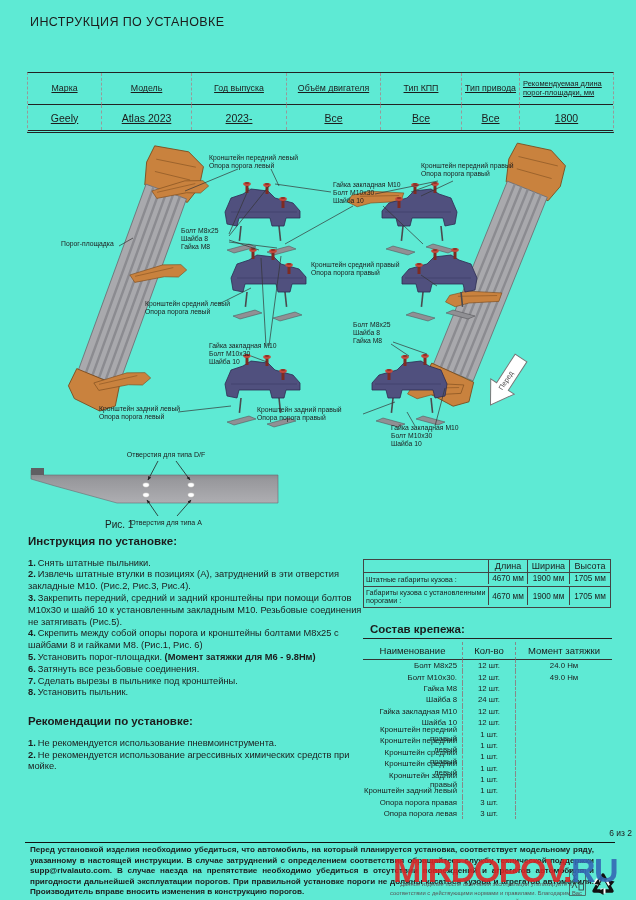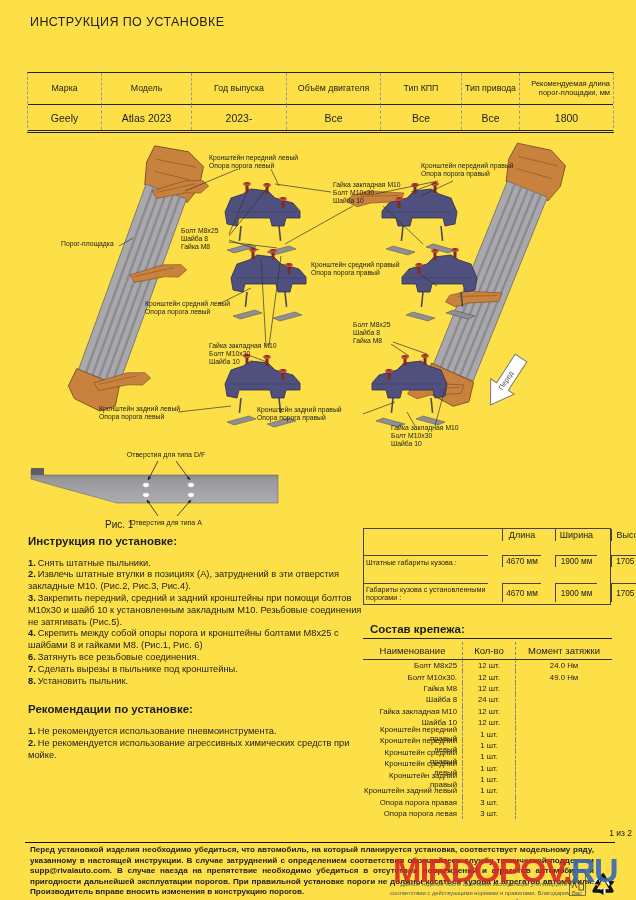--- a/index.html
+++ b/index.html
@@ -1,42 +1,42 @@
 <!DOCTYPE html>
 <html><head>
 <meta charset="utf-8">
 <style>
   html,body{margin:0;padding:0;background:#e8e8e8;}
-  .page{position:relative;width:636px;height:900px;background:#fde047;overflow:hidden;
+  .page{position:relative;width:636px;height:900px;background:#5eead4;overflow:hidden;
         font-family:"Liberation Sans",sans-serif;color:#1c1c1c;margin:0 auto;}
   .title{position:absolute;left:30px;top:15px;font-size:12.5px;letter-spacing:.4px;}
   .subtitle{position:absolute;left:30px;top:32px;font-size:13px;font-weight:bold;}
 
   
   .spec{position:absolute;left:27px;top:72px;width:585px;display:grid;
         grid-template-columns:74px 90px 95px 94px 81px 58px 93px;
         border-top:1.5px solid #222;border-bottom:3px double #222;
         border-left:1px dashed #999;border-right:1px dashed #999;}
-  .spec>div{border-right:1px dashed #999;display:flex;align-items:center;justify-content:center;text-align:right;}
+  .spec>div{border-right:1px dashed #999;display:flex;align-items:center;justify-content:center;text-align:left;text-decoration:underline;}
   .spec>div:nth-child(7n){border-right:none;}
   .spec .h{height:31px;font-size:8.8px;border-bottom:1.2px solid #222;padding:0 3px;line-height:1.15;}
   .spec .h7{font-size:7.5px;}
   .spec .v{height:25px;font-size:10.5px;}
 
   .diagram{position:absolute;left:23px;top:136px;}
   .fig1{position:absolute;left:25px;top:444px;}
 
   .instr{position:absolute;left:28px;top:534px;width:334px;font-size:9.3px;line-height:1.27;}
   .sec-title{font-size:11.5px;font-weight:bold;margin-bottom:9px;}
   .step b.n{margin-right:2px;}
   .rec{margin-top:15px;}
 
   
-  .dims{position:absolute;left:363px;top:528px;width:246px;display:grid;
-        grid-template-columns:124px 39px 42px 41px;border:1px solid #444;gap:14px;}
+  .dims{position:absolute;left:363px;top:559px;width:246px;display:grid;
+        grid-template-columns:124px 39px 42px 41px;border:1px solid #444;}
   .dims>div{display:flex;align-items:center;justify-content:center;text-align:center;}
   .dims .bl{border-left:1px solid #444;}
   .dims .bt{border-top:1px solid #444;}
   .dims .hd{height:12px;font-size:9px;}
   .dims .lab{font-size:7.2px;line-height:1.1;justify-content:flex-start;text-align:left;padding:1px 2px;}
   .dims .val{font-size:8.2px;}
   .dims .r1{height:11px;} .dims .r2{height:18px;}
 
   
   .fast{position:absolute;left:363px;top:623px;width:249px;}
@@ -243,20 +243,21 @@
     <text x="141" y="81" text-anchor="middle" font-size="7" fill="#1c1c1c">Отверстия для типа А</text>
     <text x="80" y="84" font-size="10" fill="#1c1c1c">Рис. 1</text>
   </svg>
 
   <div class="instr">
     <div class="sec-title">Инструкция по установке:</div>
     <div class="step"><b class="n">1.</b><span>Снять штатные пыльники.</span></div>
     <div class="step"><b class="n">2.</b><span>Извлечь штатные втулки в позициях (А), затруднений в эти отверстия закладные М10. (Рис.2, Рис.3, Рис.4).</span></div>
     <div class="step"><b class="n">3.</b><span>Закрепить передний, средний и задний кронштейны при помощи болтов М10х30 и шайб 10 к установленным закладным М10. Резьбовые соединения не затягивать (Рис.5).</span></div>
     <div class="step"><b class="n">4.</b><span>Скрепить между собой опоры порога и кронштейны болтами М8х25 с шайбами 8 и гайками М8. (Рис.1, Рис. 6)</span></div>
+    <div class="step"><b class="n">5.</b><span>Установить порог-площадки. </span><b>(Момент затяжки для М6 - 9.8Нм)</b></div>
     <div class="step"><b class="n">6.</b><span>Затянуть все резьбовые соединения.</span></div>
     <div class="step"><b class="n">7.</b><span>Сделать вырезы в пыльнике под кронштейны.</span></div>
     <div class="step"><b class="n">8.</b><span>Установить пыльник.</span></div>
 
     <div class="sec-title rec">Рекомендации по установке:</div>
     <div class="step"><b class="n">1.</b><span>Не рекомендуется использование пневмоинструмента.</span></div>
     <div class="step"><b class="n">2.</b><span>Не рекомендуется использование агрессивных химических средств при мойке.</span></div>
   </div>
 
   <div class="dims">
@@ -319,21 +320,21 @@
       <div class="fc tq dashl"></div>
       <div class="fc name">Опора порога правая</div>
       <div class="fc qty dashl">3 шт.</div>
       <div class="fc tq dashl"></div>
       <div class="fc name">Опора порога левая</div>
       <div class="fc qty dashl">3 шт.</div>
       <div class="fc tq dashl"></div>
     </div>
   </div>
 
-  <div class="page-num">1 из 2</div>
+  <div class="page-num">6 из 2</div>
   <div class="f-rule"></div>
   <div class="f-warn">Перед установкой изделия необходимо убедиться, что автомобиль, на который планируется установка, соответствует модельному ряду, указанному в настоящей инструкции. В случае затруднений с определением соответствия обращайтесь службу технической поддержки supp@rivalauto.com. В случае наезда на препятствие необходимо убедиться в отсутствии повреждений и агрегатов автомобиля и пригодности дальнейшей эксплуатации порогов. При правильной установке пороги не должны касаться кузова и агрегатов автомобиля. Производитель вправе вносить изменения в конструкцию порогов.</div>
   <div class="eco">Данное изделие после окончания эксплуатации утилизируйте в соответствии с действующими нормами и правилами. Благодарим Вас за вклад в охрану окружающей среды</div>
 
   <svg class="icon-person" width="17" height="30" viewBox="0 0 17 30">
     <rect x="0.5" y="3.5" width="16" height="26" fill="none" stroke="#444" stroke-width="0.7"></rect>
     <circle cx="5.5" cy="8" r="1.8" fill="none" stroke="#333" stroke-width="0.8"></circle>
     <path d="M5.5,10 L5.5,17 M5.5,12 L10,15 M5.5,17 L3,22 M5.5,17 L8,22" stroke="#333" stroke-width="0.9" fill="none"></path>
     <rect x="10" y="18" width="4.5" height="6" fill="none" stroke="#333" stroke-width="0.8"></rect>
     <circle cx="10.8" cy="16.5" r="0.7" fill="#333"></circle>

